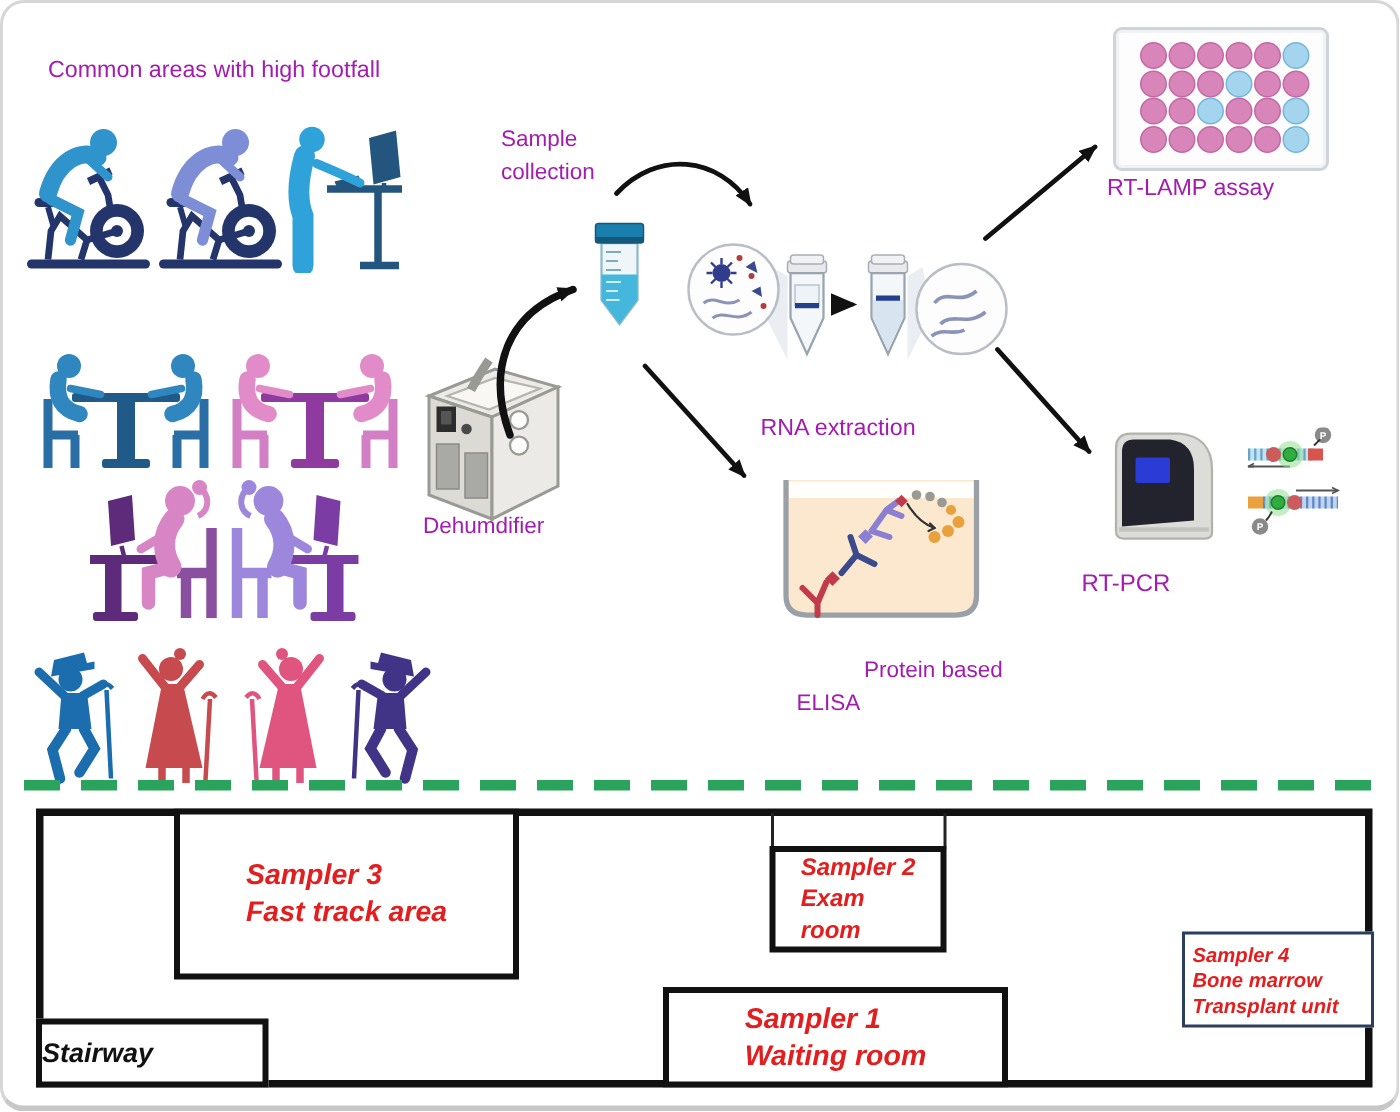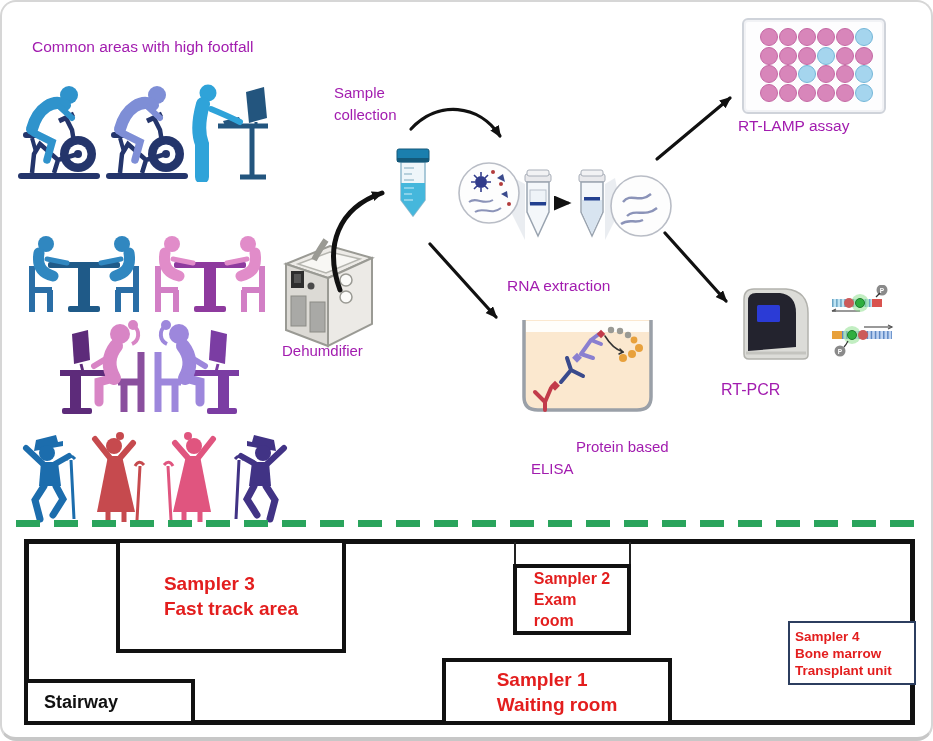--- a/index.html
+++ b/index.html
@@ -7,21 +7,21 @@
     position:relative;width:929px;height:735px;background:#fff;
     border:2px solid #d6d6d6;border-bottom:4px solid #c7c7c7;border-radius:16px;
     overflow:hidden;font-family:"Liberation Sans",sans-serif;
   }
   .abs{position:absolute;}
   .lbl{color:#a21caf;font-size:15px;line-height:1.45;}
   .lbl.center{text-align:left;}
   
   .wall{position:absolute;border:5px solid #111;background:transparent;}
   .roombox{position:absolute;background:#fff;border:4px solid #111;
-    display:flex;flex-direction:column;justify-content:center;align-items:center;}
+    display:flex;flex-direction:column;justify-content:center;align-items:center;font-style:italic;}
   .roombox .inner{text-align:left;}
   .redtext{color:#e31e1e;font-weight:bold;}
   .big{font-size:19px;line-height:25px;}
   .med{font-size:16px;line-height:21px;text-align:center;}
   .sml{font-size:13.5px;line-height:17px;}
   .blacktext{color:#111;font-weight:bold;font-size:18px;}
   .connector{position:absolute;width:2px;background:#222;}
   .dashline{position:absolute;height:7px;
     background:repeating-linear-gradient(90deg,#2aa45c 0 24px,transparent 24px 38px);}
   
@@ -428,17 +428,17 @@
   </div>
 
   <div class="roombox" style="left:786px;top:619px;width:119px;height:60px;border:2.5px solid #2c3e5f;align-items:flex-start;padding-left:5px;">
     <div class="inner redtext sml">
       <div>Sampler 4</div>
       <div>Bone marrow</div>
       <div>Transplant unit</div>
     </div>
   </div>
 
-  <div class="roombox" style="left:22px;top:677px;width:147px;height:38px;align-items:flex-start;padding-left:16px;">
+  <div class="roombox" style="left:22px;top:677px;width:147px;height:38px;align-items:flex-start;">
     <div class="inner blacktext">Stairway</div>
   </div>
 
 </div>
 
 </body></html>

